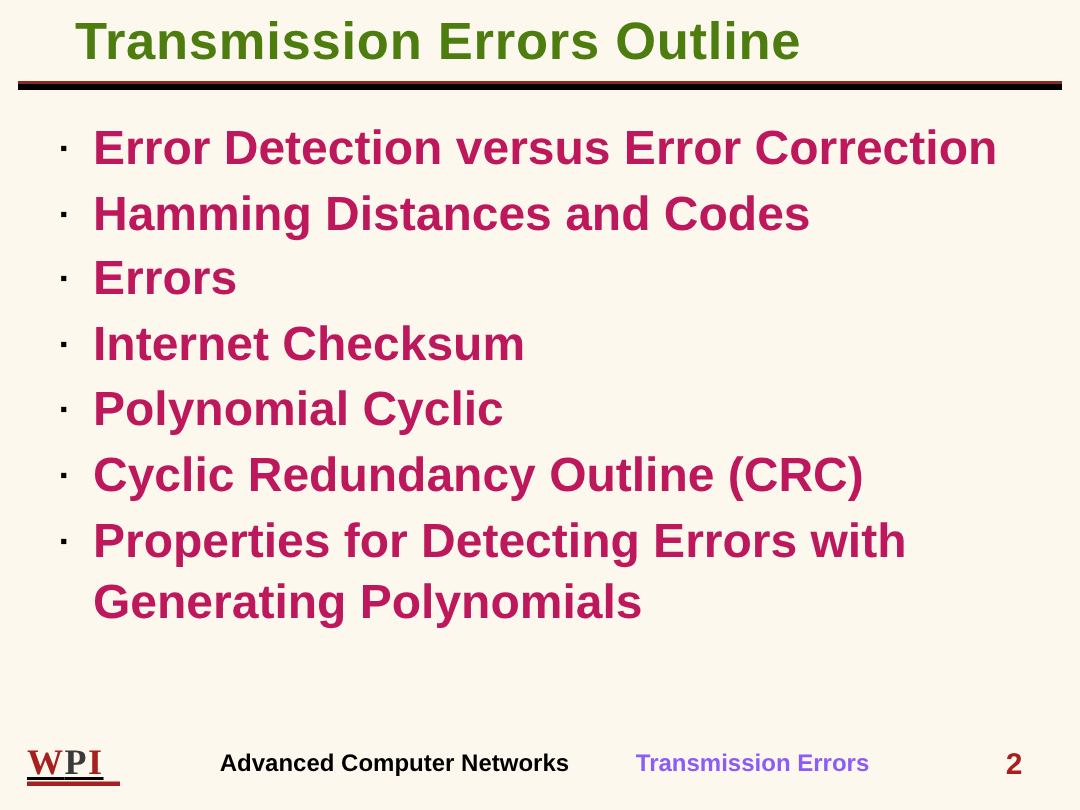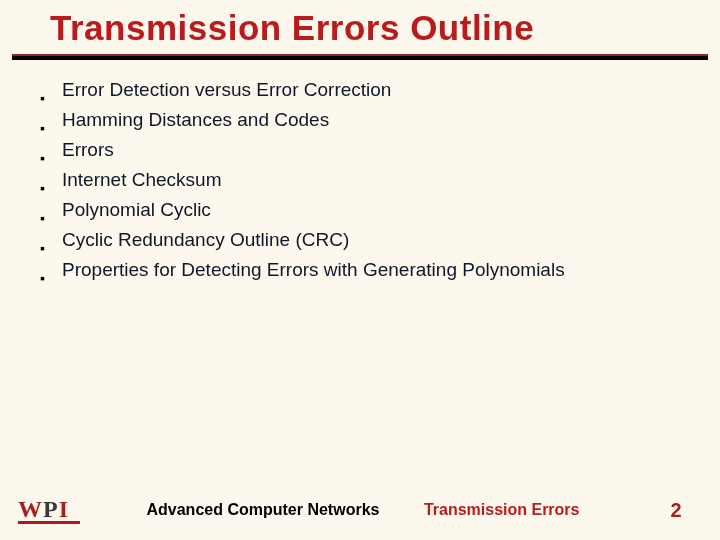--- a/index.html
+++ b/index.html
@@ -10,21 +10,21 @@
     font-family: "Comic Sans MS", "Comic Sans", cursive, sans-serif;
     position: relative;
     overflow: hidden;
   }
   .title-block {
     padding: 8px 30px 4px 50px;
   }
   .title {
     font-size: 35px;
     font-weight: bold;
-    color: #b91c1c;
+    color: #4d7c0f;
     letter-spacing: 0.5px;
   }
   .title-rule {
     height: 6px;
     background: #000;
     margin: 2px 12px 0 12px;
     border-top: 2px solid #8a2a22;
   }
   .body {
     padding: 18px 40px 0 40px;
@@ -36,24 +36,24 @@
   }
   .bullet {
     font-size: 14px;
     color: #000;
     width: 22px;
     flex: 0 0 22px;
     text-align: left;
     padding-top: 12px;
   }
   .item-text {
-    font-size: 19px;
-    color: #0f172a;
+    font-size: 32px;
+    color: #be185d;
     line-height: 1.3;
-    font-weight: normal;
+    font-weight: bold;
   }
   .footer {
     position: absolute;
     left: 0;
     right: 0;
     bottom: 10px;
     height: 40px;
     display: flex;
     align-items: center;
   }
@@ -70,31 +70,31 @@
   }
   .logo-w { color: #a71f1f; }
   .logo-p { color: #3a3a3a; }
   .logo-i { color: #a71f1f; }
   .loger-underline {
     height: 3px;
     width: 62px;
     background: #a71f1f;
     margin-top: -2px;
   }
-  .logo-col { display:flex; flex-direction:column; align-items:flex-start; }
+  .logo-col { display:flex; flex-direction:column; align-items:flex-start;text-decoration:underline; }
   .footer-center {
     flex: 1;
     text-align: center;
     font-size: 16px;
     font-weight: bold;
     color: #000;
     font-family: "Comic Sans MS", cursive, sans-serif;
   }
   .footer-center .course { margin-right: 40px; }
-  .footer-center .topic { color: #b91c1c; }
+  .footer-center .topic { color: #8b5cf6; }
   .page-num {
     width: 60px;
     text-align: center;
     font-size: 20px;
     font-weight: bold;
     color: #a71f1f;
     font-family: "Comic Sans MS", cursive, sans-serif;
     margin-right: 14px;
   }
 </style>

